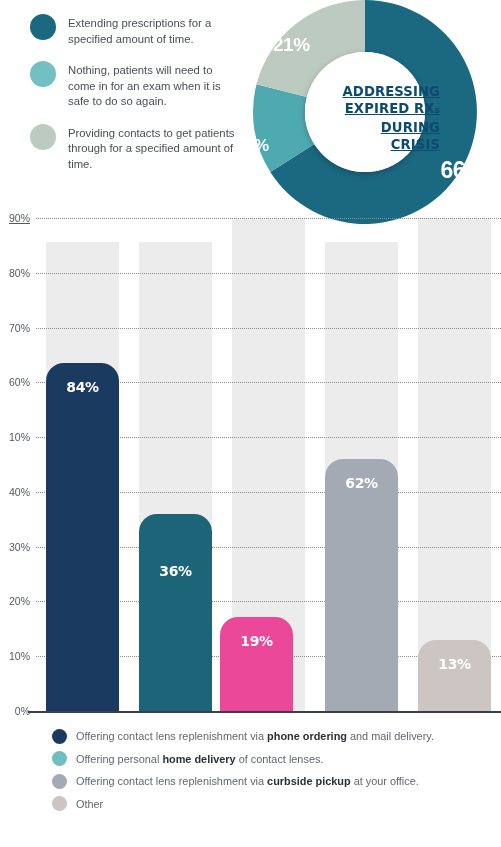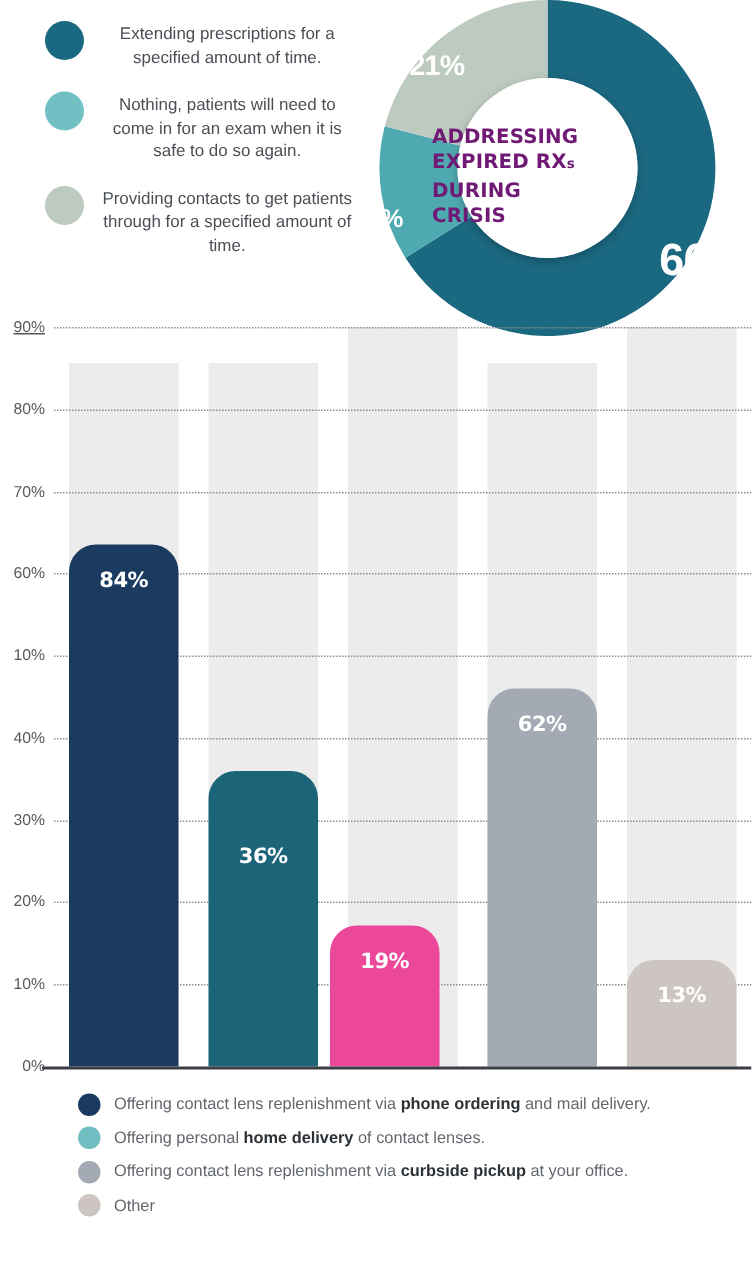--- a/index.html
+++ b/index.html
@@ -6,40 +6,41 @@
   html, body {
     width: 501px; height: 847px;
     background: #ffffff;
     font-family: "Liberation Sans", sans-serif;
     overflow: hidden;
   }
   #page { position: relative; width: 501px; height: 847px; background: #fff; }
 
   
   #donut-legend { position: absolute; left: 30px; top: 14px; width: 205px; }
-  .dl-row { display: flex; align-items: flex-start; margin-bottom: 14px; text-align: center; }
+  .dl-row { display: flex; align-items: flex-start; margin-bottom: 14px; }
   .dl-dot { width: 26px; height: 26px; border-radius: 50%; flex: 0 0 26px; margin-right: 12px; }
   .dl-text { font-size: 11.3px; line-height: 15.5px; color: #4a4f55; padding-top: 2px; }
 
   
   #donut-wrap { position: absolute; left: 232px; top: 0px; width: 266px; height: 244px; }
   #donut-svg { display: block; }
   .donut-pct {
     position: absolute; color: #ffffff; font-weight: bold;
     font-family: Liberation Sans, sans-serif; letter-spacing: -0.5px;
   }
-  #pct-66 { font-size: 30px; right: 0; top: 157px; }
+  #pct-66 { font-size: 23px; right: 13px; top: 157px; }
   #pct-21 { font-size: 19px; left: 41px; top: 34px; }
   #pct-13 { font-size: 17px; left: 4px; top: 136px; }
   #donut-center-text {
     position: absolute; left: 56px; top: 83px; width: 152px;
-    text-align: left; color: #701a75;
+    text-align: right; color: #0c4a6e;
     font-family: "DejaVu Sans", sans-serif;
     font-weight: bold; font-size: 13.2px; line-height: 17px;
     letter-spacing: 0.1px;
+    text-decoration: underline;
   }
   #donut-center-text .sm { font-size: 9px; }
 
   
   #bar-chart { position: absolute; left: 0px; top: 218px; width: 501px; height: 500px; }
   #plot { position: absolute; left: 36px; top: 0px; width: 465px; height: 496px; }
   .band {
     position: absolute; bottom: 3px; background: #ececec;
   }
   .gridline {

